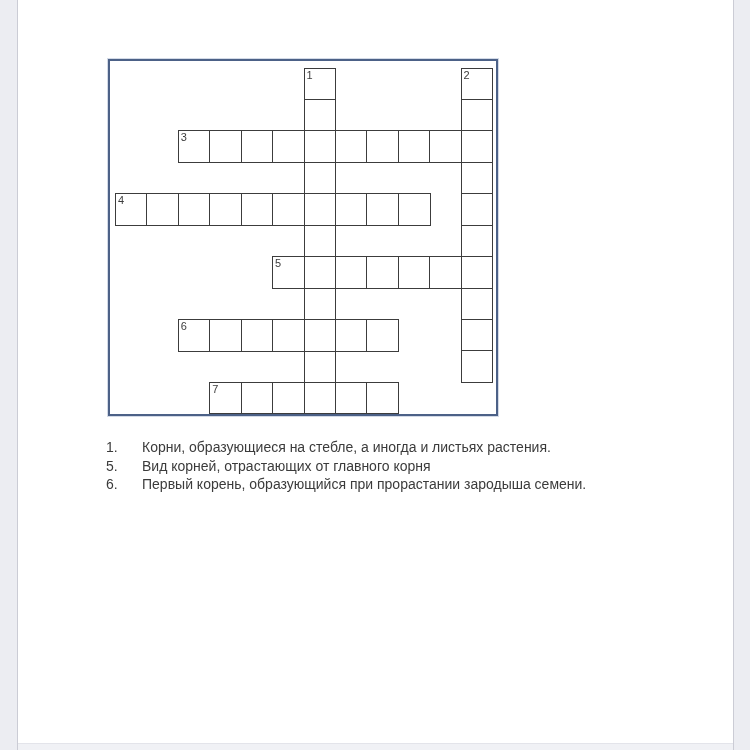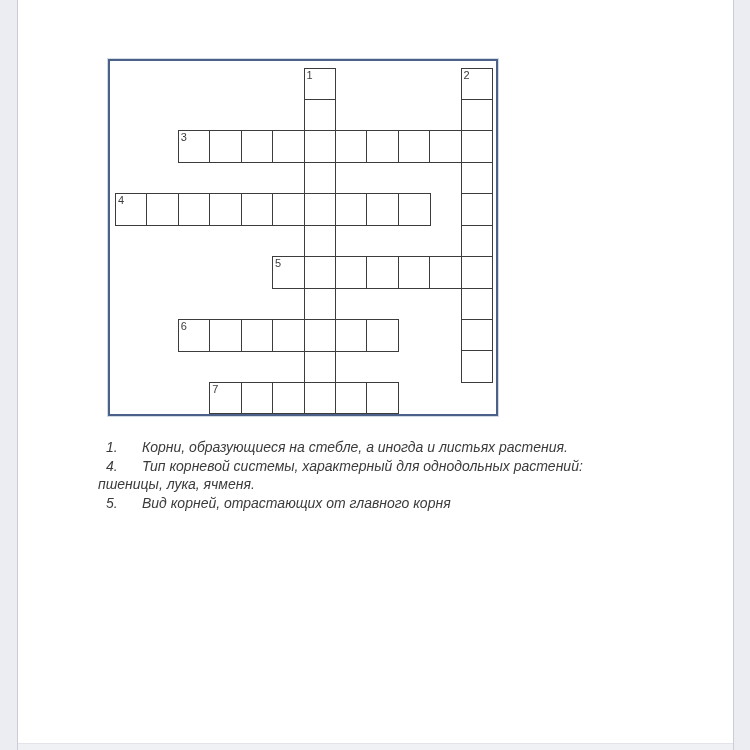--- a/index.html
+++ b/index.html
@@ -39,21 +39,21 @@
     position: absolute; left: 2px; top: 0px;
     font-size: 11px; line-height: 13px;
     color: #3c3c3c;
   }
   .clues {
     position: absolute; left: 98px; top: 438px;
     width: 517px;
     color: #3b3b3b;
     font-size: 14px; line-height: 18.5px;
   }
-  .clue { text-indent: 8px; font-style: italic; }
+  .clue { text-indent: 8px; }
   .clue .num {
     display: inline-block; width: 36px;
     text-indent: 0;
   }
 </style>
 </head>
 <body>
 
 <div class="strip strip-left"></div>
 <div class="strip strip-right"></div>
@@ -132,15 +132,15 @@
     </div>
     <div class="cell" style="left: 130.68px; top: 320.7px; border-color: rgb(60, 60, 60);"></div>
     <div class="cell" style="left: 162.1px; top: 320.7px; border-color: rgb(60, 60, 60);"></div>
     <div class="cell" style="left: 193.52px; top: 320.7px; border-color: rgb(60, 60, 60);"></div>
     <div class="cell" style="left: 224.94px; top: 320.7px; border-color: rgb(60, 60, 60);"></div>
     <div class="cell" style="left: 256.36px; top: 320.7px; border-color: rgb(60, 60, 60);"></div>
   </div>
 
 <div class="clues">
   <div class="clue"><span class="num">1.</span><span class="txt">Корни, образующиеся на стебле, а иногда и листьях растения.</span></div>
-  <div class="clue"><span class="num">4.</span><span class="txt">Тип корневой системы, характерный для однодольных растений: пшеницы, лука, ячменя.</span></div>
   <div class="clue"><span class="num">5.</span><span class="txt">Вид корней, отрастающих от главного корня</span></div>
+  <div class="clue"><span class="num">6.</span><span class="txt">Первый корень, образующийся при прорастании зародыша семени.</span></div>
 </div>
 
 </body></html>

